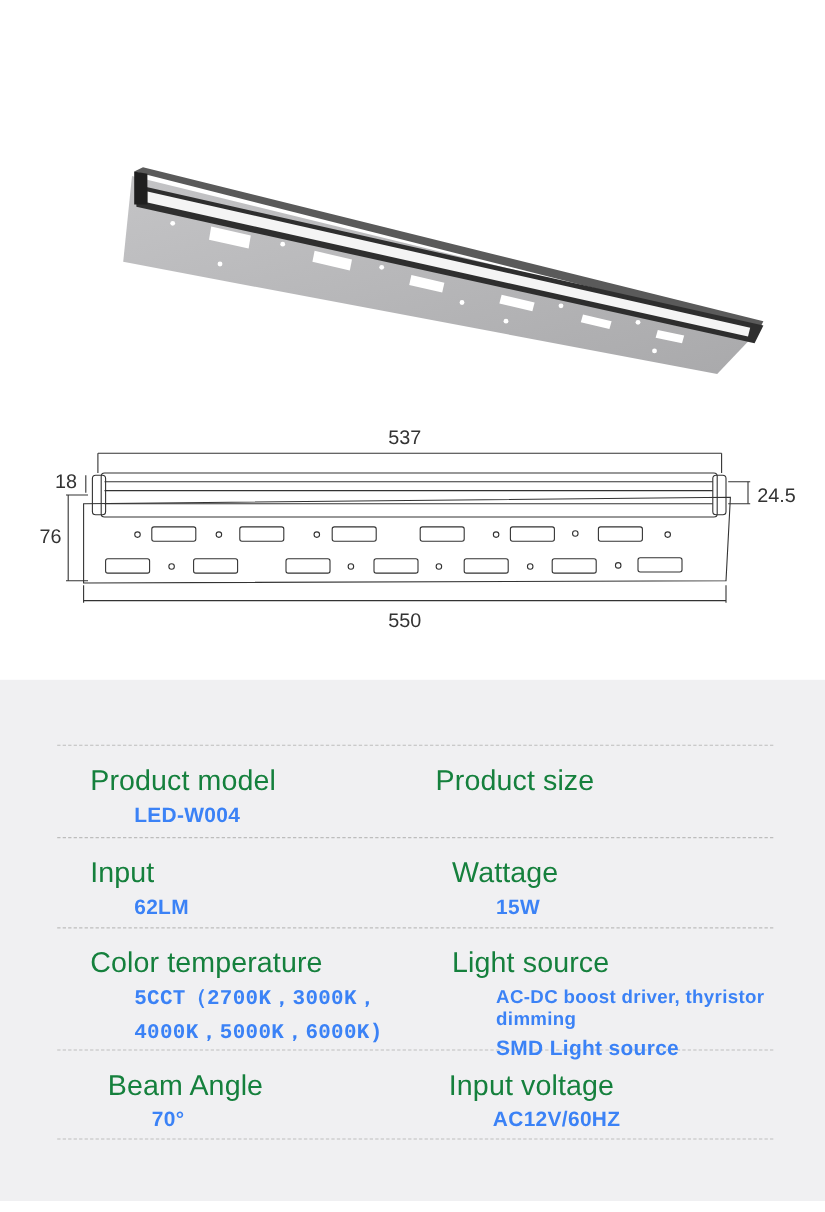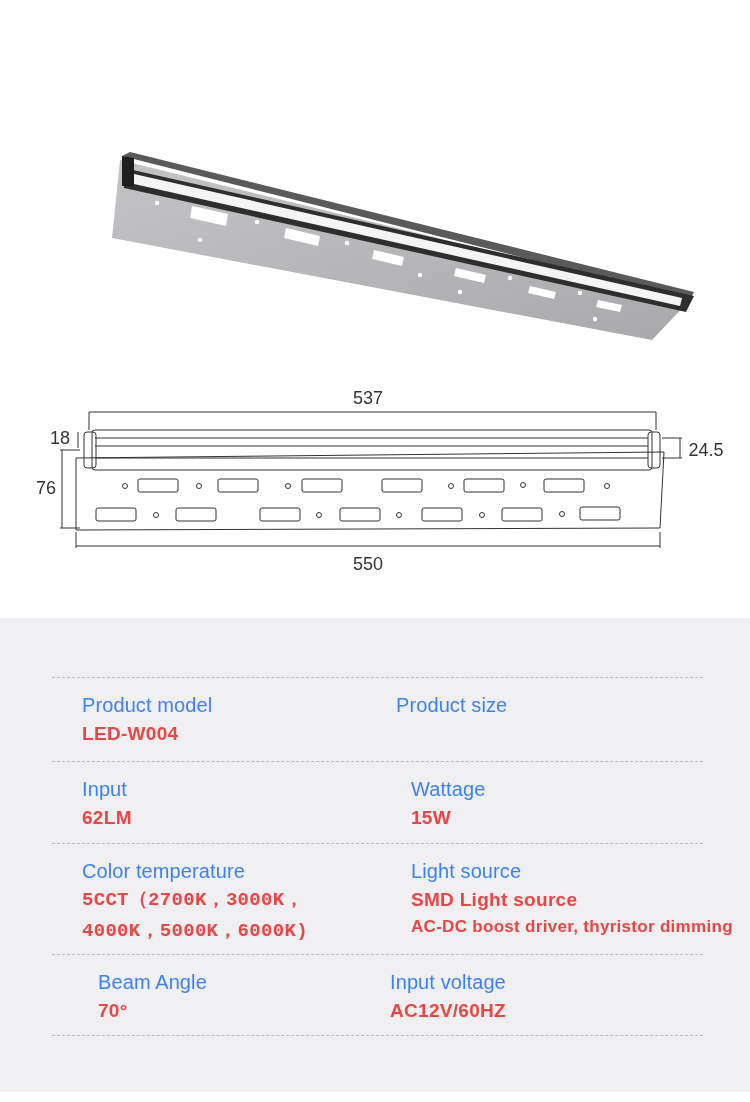--- a/index.html
+++ b/index.html
@@ -4,22 +4,22 @@
 <style>
   html,body{margin:0;padding:0;background:#fff;}
   body{width:750px;height:1102px;position:relative;overflow:hidden;font-family:"Liberation Sans","DejaVu Sans",sans-serif;}
   .photo{position:absolute;left:0;top:0;width:750px;height:370px;}
   .drawing{position:absolute;left:0;top:370px;width:614px;height:248px;}
   .dim-label{font-family:"Liberation Sans",sans-serif;font-size:18px;fill:#333;}
   .spec-panel{position:absolute;left:0;top:618px;width:750px;height:474px;background:#f0f0f2;}
   .bottom-strip{position:absolute;left:0;top:1092px;width:750px;height:10px;background:#fff;}
   .divider{position:absolute;left:52px;width:651px;height:0;border-top:1px dashed #bdbdbd;}
   .cell{position:absolute;}
-  .label{font-size:20px;color:#3b82f6;font-weight:normal;letter-spacing:0.1px;}
-  .value{font-size:19px;color:#ef4444;font-weight:bold;margin-top:6px;letter-spacing:0.3px;}
+  .label{font-size:26px;color:#15803d;font-weight:normal;letter-spacing:0.1px;}
+  .value{font-size:19px;color:#3b82f6;font-weight:bold;margin-top:6px;letter-spacing:0.3px;margin-left:40px;}
   .value.multi{line-height:31px;margin-top:2px;font-family:Liberation Mono, monospace;}
   .value.small{font-size:17px;margin-top:6px;}
 </style>
 </head>
 <body>
 
 <div class="photo">
   <svg width="750" height="370" viewBox="0 0 750 370">
     <defs>
       <linearGradient id="brk" x1="0" y1="0" x2="1" y2="1">
@@ -150,24 +150,24 @@
   <div class="value">15W</div>
 </div>
 
 <div class="cell" style="left:82px;top:860px">
   <div class="label">Color temperature</div>
   <div class="value multi">5CCT（2700K，3000K，</div>
   <div class="value multi" style="margin-top:0">4000K，5000K，6000K)</div>
 </div>
 <div class="cell" style="left:411px;top:860px">
   <div class="label">Light source</div>
+  <div class="value small">AC-DC boost driver, thyristor dimming</div>
   <div class="value">SMD Light source</div>
-  <div class="value small">AC-DC boost driver, thyristor dimming</div>
 </div>
 
 <div class="cell" style="left:98px;top:971px">
   <div class="label">Beam Angle</div>
   <div class="value">70°</div>
 </div>
-<div class="cell" style="left:390px;top:971px">
+<div class="cell" style="left:408px;top:971px">
   <div class="label">Input voltage</div>
   <div class="value">AC12V/60HZ</div>
 </div>
 
 </body></html>

